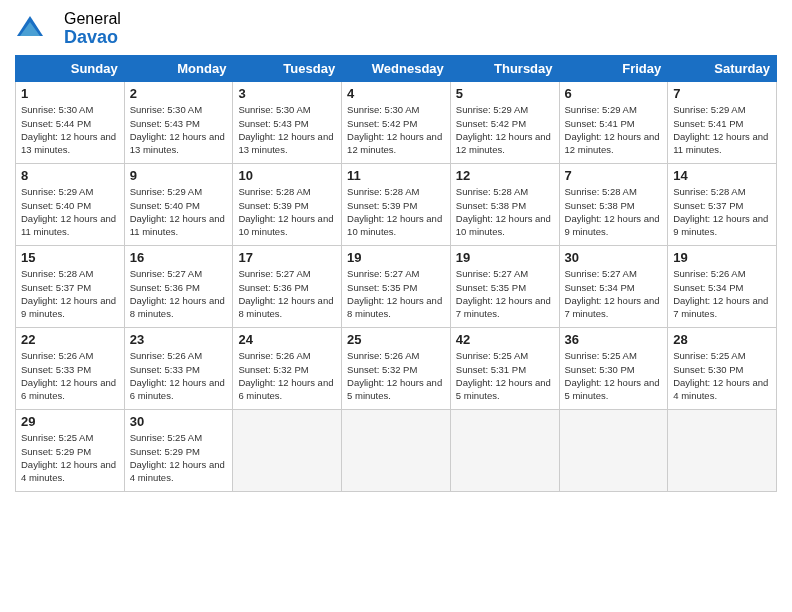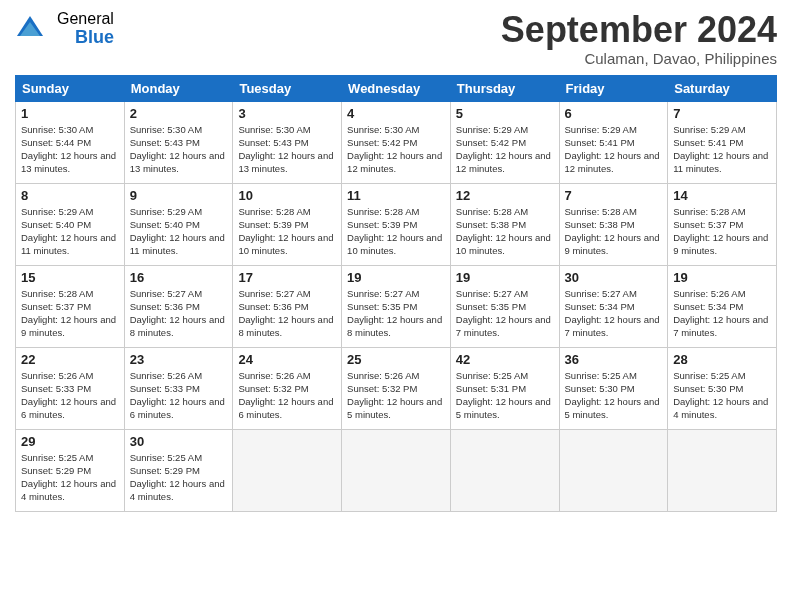--- a/index.html
+++ b/index.html
@@ -17,22 +17,21 @@
     }
     .header {
       display: flex;
       justify-content: space-between;
       align-items: flex-start;
       margin-bottom: 8px;
     }
     .logo {
       display: flex;
       align-items: center;
-      gap: 12px;
-      text-align: right;
+      gap: 19px;
     }
     .logo-text {
       display: flex;
       flex-direction: column;
       line-height: 1.1;
     }
     .logo-blue {
       font-size: 18px;
       font-weight: bold;
       color: #1a6fc4;
@@ -55,21 +54,21 @@
       color: #555;
     }
     .calendar-table {
       width: 100%;
       border-collapse: collapse;
       table-layout: fixed;
     }
     .calendar-table th {
       background-color: #1a6fc4;
       color: white;
-      text-align: left;
+      text-align: right;
       padding: 5px 6px;
       font-size: 13px;
       font-weight: bold;
       border: 1px solid #1a6fc4;
     }
     .calendar-table td {
       border: 1px solid #ccc;
       vertical-align: top;
       padding: 4px 5px;
       font-size: 9.5px;
@@ -99,26 +98,22 @@
 
 <div class="page">
   <div class="header">
     <div class="logo">
       <svg class="logo-icon" viewBox="0 0 30 30">
         <polygon points="15,2 28,22 2,22" fill="#1a6fc4"></polygon>
         <polygon points="15,8 25,22 5,22" fill="#4a9fd4"></polygon>
       </svg>
       <div class="logo-text">
         <span>General</span>
-        <span class="logo-blue">Blue</span>
+        <span class="logo-blue">Davao</span>
       </div>
-    </div>
-    <div class="title-area">
-      <div class="month-title">September 2024</div>
-      <div class="location">Culaman, Davao, Philippines</div>
     </div>
   </div>
 
   <table class="calendar-table">
     <thead>
       <tr>
         <th>Sunday</th>
         <th>Monday</th>
         <th>Tuesday</th>
         <th>Wednesday</th>

